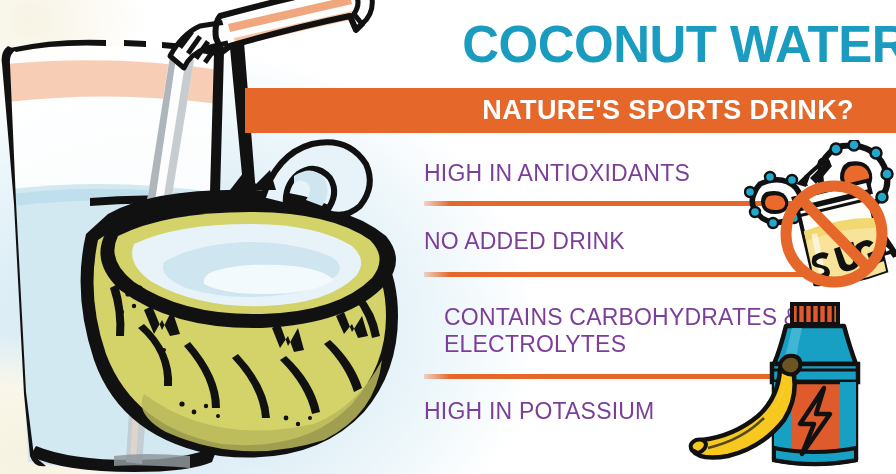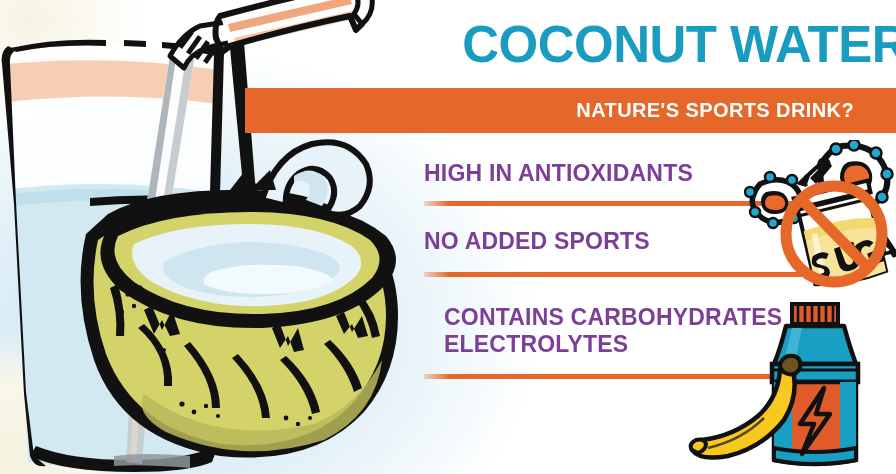--- a/index.html
+++ b/index.html
@@ -81,33 +81,33 @@
     height: 45px;
     background: #e5672a;
   }
   .banner-text {
     position: absolute;
     right: 42px;
     top: 0;
     height: 45px;
     line-height: 45px;
     color: #ffffff;
-    font-size: 20px;
+    font-size: 27px;
     font-weight: 900;
     letter-spacing: 0.4px;
     white-space: nowrap;
   }
 
   
   .benefit {
     position: absolute;
     left: 424px;
     color: #7c3f98;
     font-size: 23px;
-    font-weight: 700;
+    font-weight: 400;
     letter-spacing: 0.2px;
     line-height: 27px;
     white-space: nowrap;
   }
   .benefit.two-line { white-space: normal; width: 400px; }
 
   .b1 { top: 160px; }
   .b2 { top: 228px; }
   .b3 { top: 304px; margin-left: 20px; }
   .b4 { top: 398px; }
@@ -270,26 +270,27 @@
 
   <div class="title">COCONUT WATER</div>
 
   <div class="banner">
     <div class="banner-text">NATURE'S SPORTS DRINK?</div>
   </div>
 
   <div class="benefit b1">HIGH IN ANTIOXIDANTS</div>
   <div class="divider d1"></div>
 
-  <div class="benefit b2">NO ADDED SPORTS</div>
+  <div class="benefit b2">NO ADDED DRINK</div>
   <div class="divider d2"></div>
 
   <div class="benefit b3 two-line">CONTAINS CARBOHYDRATES &amp; ELECTROLYTES</div>
   <div class="divider d3"></div>
 
+  <div class="benefit b4">HIGH IN POTASSIUM</div>
 
   <div class="illo illo-antiox">
     <svg width="150" height="110" viewBox="0 0 150 110" xmlns="http://www.w3.org/2000/svg">
 
       <g>
         <path d="M98,6 Q128,2 140,26 Q150,50 130,64 Q108,78 88,62 Q72,46 78,24 Q84,10 98,6 Z" fill="none" stroke="#111111" stroke-width="6"></path>
         <circle cx="110" cy="5" r="5.5" fill="#22a8cc" stroke="#111111" stroke-width="2.5"></circle>
         <circle cx="132" cy="13" r="5.5" fill="#22a8cc" stroke="#111111" stroke-width="2.5"></circle>
         <circle cx="143" cy="34" r="5.5" fill="#22a8cc" stroke="#111111" stroke-width="2.5"></circle>
         <circle cx="138" cy="57" r="5.5" fill="#22a8cc" stroke="#111111" stroke-width="2.5"></circle>

